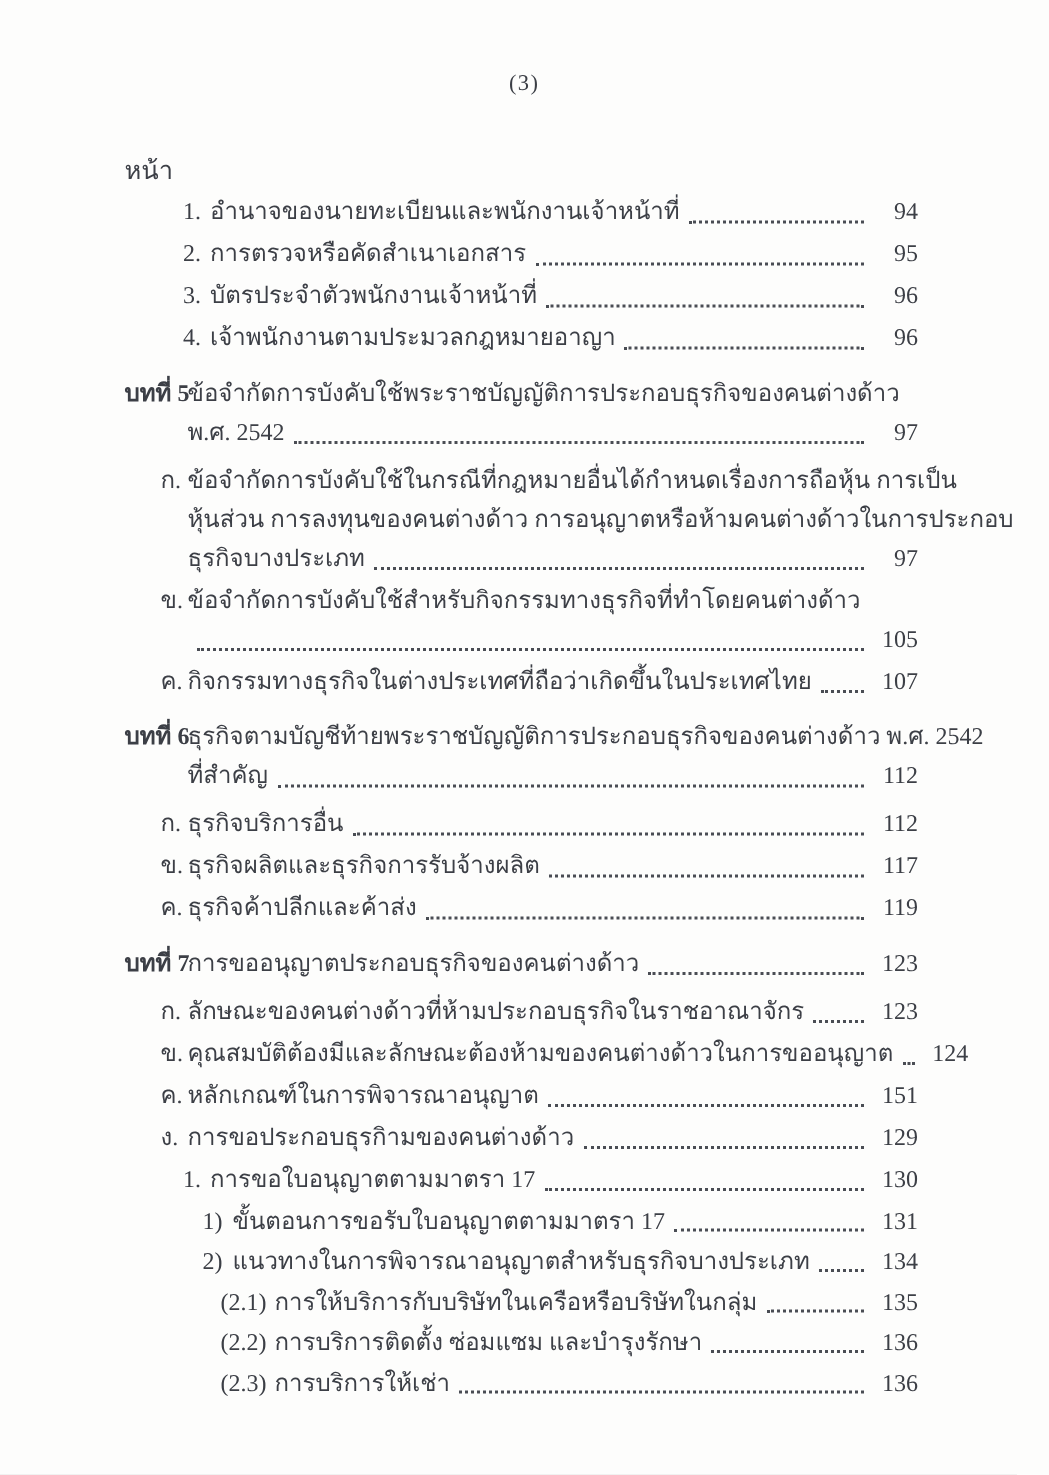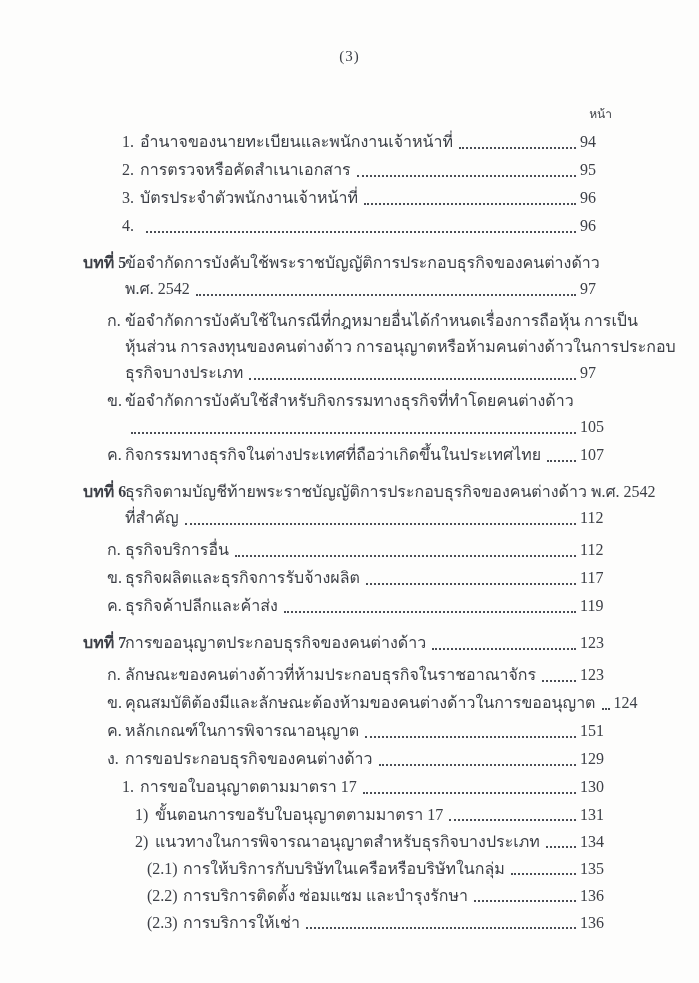--- a/index.html
+++ b/index.html
@@ -20,23 +20,22 @@
     font-size: 15px;
     line-height: 20px;
     letter-spacing: 1px;
   }
   .toc {
     margin-left: 83px;
     width: 529px;
   }
   .col-header {
     margin-top: 36px;
-    text-align: right;
     line-height: 24px;
-    font-size: 12px;
+    font-size: 17px;
   }
   .list { margin-top: 3px; }
   .row {
     position: relative;
     display: flex;
     line-height: 26px;
   }
   .row.first { margin-top: 2px; }
   .row.cont  { margin-top: 0; }
   .row.chapter.first { margin-top: 11px; }
@@ -50,21 +49,21 @@
   .text { white-space: nowrap; }
   .dots {
     flex: 1;
     align-self: flex-end;
     border-bottom: 2px dotted #4a4d54;
     margin: 0 4px 6px 6px;
     min-width: 8px;
   }
   .page-num {
     min-width: 32px;
-    text-align: left;
+    text-align: right;
     white-space: nowrap;
   }
 </style>
 </head>
 <body>
 
 <div class="page">
   <div class="folio">(3)</div>
   <div class="toc">
     <div class="col-header">หน้า</div>
@@ -82,20 +81,21 @@
           <span class="page-num">95</span>
         </div>
         <div class="row lv2 first">
           <span class="marker">3.</span>
           <span class="text">บัตรประจำตัวพนักงานเจ้าหน้าที่</span>
           <span class="dots"></span>
           <span class="page-num">96</span>
         </div>
         <div class="row lv2 first">
           <span class="marker">4.</span>
+          <span class="text">เจ้าพนักงานตามประมวลกฎหมายอาญา</span>
           <span class="dots"></span>
           <span class="page-num">96</span>
         </div>
         <div class="row lv0 chapter first">
           <span class="marker">บทที่ 5</span>
           <span class="text">ข้อจำกัดการบังคับใช้พระราชบัญญัติการประกอบธุรกิจของคนต่างด้าว</span>
         </div>
         <div class="row lv0 chapter cont">
           <span class="text">พ.ศ. 2542</span>
           <span class="dots"></span>
@@ -173,21 +173,21 @@
           <span class="page-num">124</span>
         </div>
         <div class="row lv1 first">
           <span class="marker">ค.</span>
           <span class="text">หลักเกณฑ์ในการพิจารณาอนุญาต</span>
           <span class="dots"></span>
           <span class="page-num">151</span>
         </div>
         <div class="row lv1 first">
           <span class="marker">ง.</span>
-          <span class="text">การขอประกอบธุรกิจของคนต่างด้าว</span>
+          <span class="text">การขอประกอบธุรกิามของคนต่างด้าว</span>
           <span class="dots"></span>
           <span class="page-num">129</span>
         </div>
         <div class="row lv2 first">
           <span class="marker">1.</span>
           <span class="text">การขอใบอนุญาตตามมาตรา 17</span>
           <span class="dots"></span>
           <span class="page-num">130</span>
         </div>
         <div class="row lv3 first">

